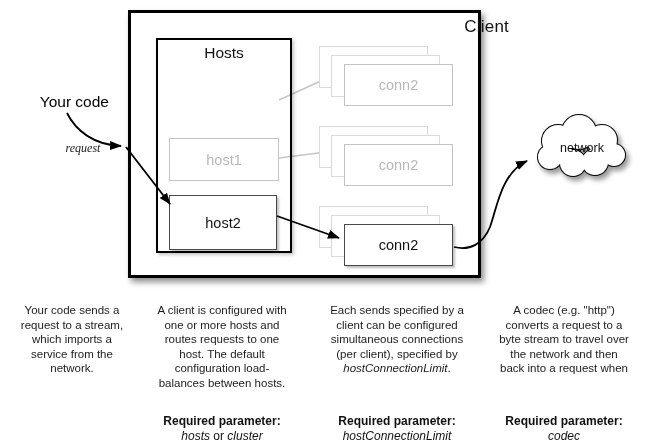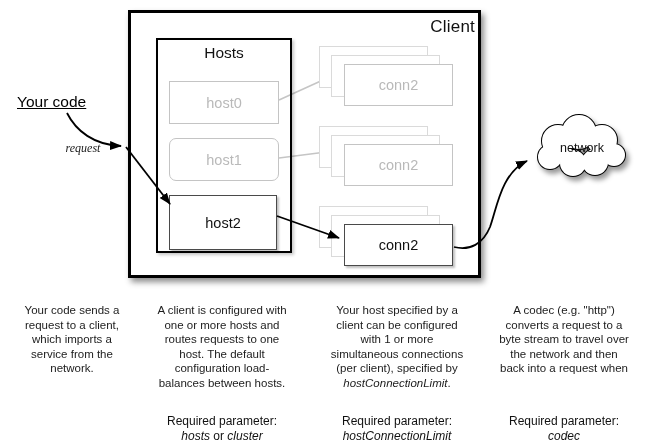--- a/index.html
+++ b/index.html
@@ -10,21 +10,21 @@
   .abs{position:absolute;}
   svg.layer{position:absolute;left:0;top:0;width:645px;height:448px;pointer-events:none;}
 
   
   .client-box{
     left:128px;top:10px;width:353px;height:268px;
     background:#fff;border:3px solid #000;box-sizing:border-box;
     box-shadow:3px 4px 6px rgba(0,0,0,.45);
   }
   .client-label{
-    right:170px;top:17px;font-size:17px;letter-spacing:.2px;color:#111;
+    right:136px;top:17px;font-size:17px;letter-spacing:.2px;color:#111;
   }
 
   
   .hosts-box{
     left:156px;top:38px;width:136px;height:215px;
     border:2.5px solid #000;box-sizing:border-box;background:transparent;
     box-shadow:2px 2px 3px rgba(0,0,0,.22);
   }
   .hosts-label{
     left:156px;top:44px;width:136px;text-align:center;font-size:15.5px;color:#111;
@@ -32,74 +32,71 @@
 
   .node{
     box-sizing:border-box;background:#fff;text-align:center;
     display:flex;align-items:center;justify-content:center;
     font-size:14.5px;
   }
   .node.inactive{border:1.5px solid #c4c4c4;color:#b9b9b9;}
   .node.active{border:1.5px solid #4a4a4a;color:#111;box-shadow:1.5px 1.5px 2px rgba(0,0,0,.25);}
 
   .host0{left:169px;top:81px;width:110px;height:43px;}
-  .host1{left:169px;top:138px;width:110px;height:43px;border-radius:7px;}
+  .host1{left:169px;top:138px;width:110px;height:43px;}
   .host2{left:169px;top:195px;width:108px;height:55px;}
 
   
   .stack{width:158px;height:61px;}
   .stack .ghost{
     position:absolute;width:109px;height:42px;box-sizing:border-box;
     border:1.5px solid #dadada;background:#fff;
   }
   .stack .g1{left:0;top:0;}
   .stack .g2{left:12px;top:9px;}
   .stack .front{position:absolute;left:25px;top:18px;width:109px;height:42px;}
   .stack1{left:319px;top:46px;}
   .stack2{left:319px;top:126px;}
   .stack3{left:319px;top:206px;}
 
   
-  .your-code{left:17px;top:93px;width:92px;text-align:left;font-size:15.5px;color:#000;text-decoration:underline;}
+  .your-code{left:17px;top:93px;width:92px;text-align:right;font-size:15.5px;color:#000;}
   .request{left:57px;top:141px;width:52px;text-align:center;font-size:12px;font-style:italic;color:#1a1a1a;font-family:Liberation Serif, serif;}
 
   .cloud-shadow{filter:drop-shadow(3px 4px 2.5px rgba(0,0,0,.40));}
   .net-text{font-size:12.5px;fill:#111;font-family:"Liberation Sans","DejaVu Sans",sans-serif;}
 
   
   .caption{top:303px;text-align:center;font-size:11.5px;line-height:14.6px;color:#1c1c1c;height:145px;}
   .caption.c0{left:6px;width:132px;}
   .caption.c1{left:134px;width:176px;}
   .caption.c2{left:309px;width:176px;}
   .caption.c3{left:483px;width:162px;}
   .cap-param{position:absolute;top:111px;left:0;width:100%;}
-  .cap-param-label{font-weight:normal;font-size:12px;line-height:14.5px;color:#111;}
+  .cap-param-label{font-weight:bold;font-size:12px;line-height:14.5px;color:#111;}
   .cap-param-value{font-style:italic;font-size:12px;line-height:14.5px;color:#111;}
   .cap-param-value .rm{font-style:normal;}
   .it{font-style:italic;}
 </style>
 </head>
 <body>
 
 <div class="stage">
 
   <div class="abs client-box"></div>
 
   <svg class="layer" viewBox="0 0 645 448">
     <line x1="279" y1="100" x2="334" y2="75" stroke="#c5c5c5" stroke-width="1.6"></line>
     <line x1="279" y1="158" x2="334" y2="151" stroke="#c5c5c5" stroke-width="1.6"></line>
   </svg>
 
   <div class="abs hosts-box"></div>
   <div class="abs hosts-label">Hosts</div>
   <div class="abs client-label">Client</div>
 
-  <div class="abs node inactive host0">
-    <span>host0</span>
-  </div>
   <div class="abs node inactive host1">
     <span>host1</span>
   </div>
   <div class="abs node active host2">
     <span>host2</span>
   </div>
 
   <div class="abs stack stack1">
     <div class="ghost g1"></div>
     <div class="ghost g2"></div>
@@ -156,21 +153,21 @@
       <text class="net-text" x="582" y="152" text-anchor="middle">network</text>
     </g>
   </svg>
 
   <div class="abs your-code">Your code</div>
   <div class="abs request">request</div>
 
   <div class="abs caption c0">
     <div>
         <div class="cap-line">Your code sends a</div>
-        <div class="cap-line">request to a client,</div>
+        <div class="cap-line">request to a stream,</div>
         <div class="cap-line">which imports a</div>
         <div class="cap-line">service from the</div>
         <div class="cap-line">network.</div>
       </div>
 
   </div>
   <div class="abs caption c1">
     <div>
         <div class="cap-line">A client is configured with</div>
         <div class="cap-line">one or more hosts and</div>
@@ -179,23 +176,22 @@
         <div class="cap-line">configuration load-</div>
         <div class="cap-line">balances between hosts.</div>
       </div>
     <div class="cap-param">
       <div class="cap-param-label">Required parameter:</div>
       <div class="cap-param-value"><span class="">hosts</span><span class="rm"> or </span><span class="">cluster</span></div>
     </div>
   </div>
   <div class="abs caption c2">
     <div>
-        <div class="cap-line">Your host specified by a</div>
+        <div class="cap-line">Each sends specified by a</div>
         <div class="cap-line">client can be configured</div>
-        <div class="cap-line">with 1 or more</div>
         <div class="cap-line">simultaneous connections</div>
         <div class="cap-line">(per client), specified by</div>
         <div class="cap-line"><span class="it">hostConnectionLimit</span><span class="">.</span></div>
       </div>
     <div class="cap-param">
       <div class="cap-param-label">Required parameter:</div>
       <div class="cap-param-value"><span class="">hostConnectionLimit</span></div>
     </div>
   </div>
   <div class="abs caption c3">

